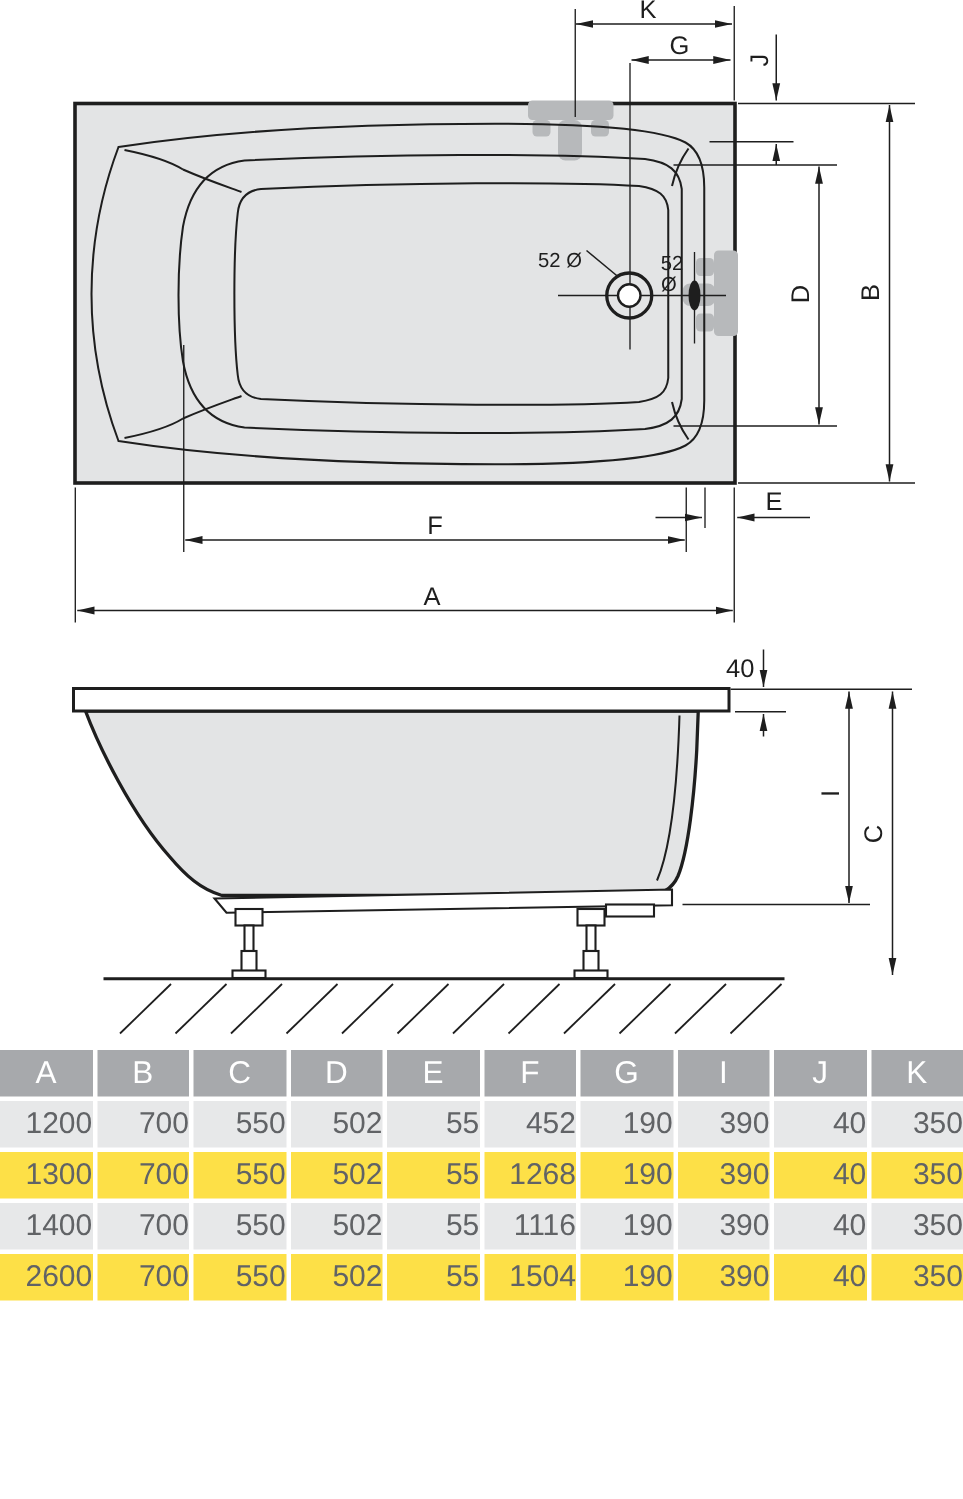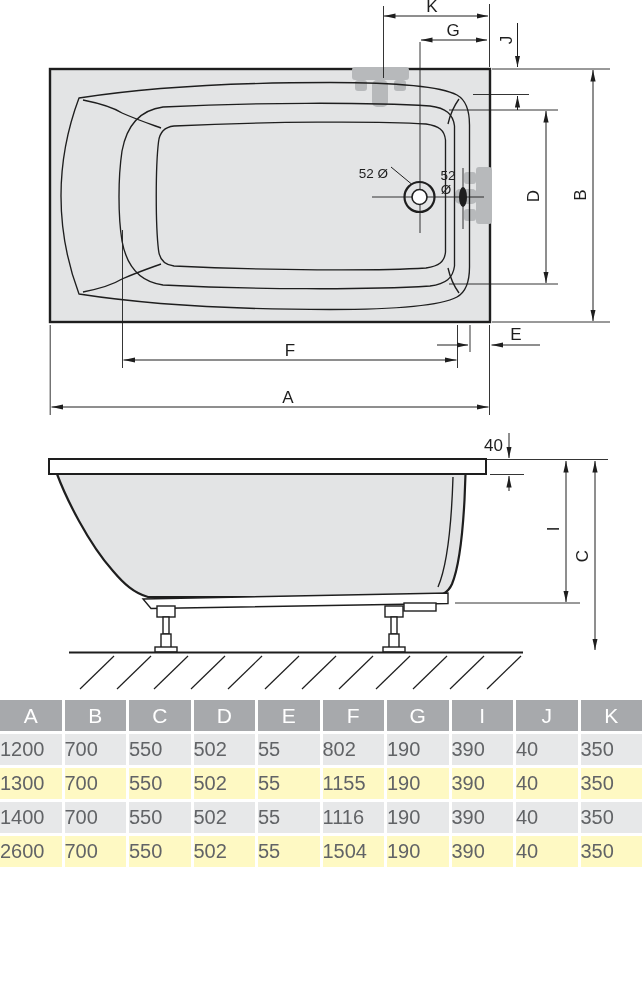--- a/index.html
+++ b/index.html
@@ -16,23 +16,23 @@
   .wh{fill:#ffffff;stroke:#1e1e1e;stroke-width:1.4;}
   .acc{fill:#b7b9bb;}
   .ink{fill:#1e1e1e;}
   text.dim{font:17px "Liberation Sans",sans-serif;fill:#1e1e1e;}
   text.small{font:13.5px "Liberation Sans",sans-serif;fill:#1e1e1e;}
   
   .tbl{position:absolute;top:700px;left:0;width:642px;display:grid;
        grid-template-columns:repeat(10,1fr);gap:3px;}
   .tbl .th{background:#a7a9ac;color:#ffffff;height:31px;line-height:31px;
            text-align:center;font-size:21px;}
-  .tbl .td{height:31px;line-height:31px;text-align:left;font-size:20px;color:#616366;}
+  .tbl .td{height:31px;line-height:31px;text-align:right;font-size:20px;color:#616366;}
   .tbl .lt{background:#e7e8e9;}
-  .tbl .dk{background:#fef9c3;}
+  .tbl .dk{background:#fde047;}
 </style>
 </head>
 <body>
 
 <div class="page">
 
 <svg width="642" height="700" viewBox="0 0 642 700">
   <defs>
     <marker id="arr" viewBox="0 0 12 6" markerWidth="12" markerHeight="6" refX="11.5" refY="3" orient="auto-start-reverse" markerUnits="userSpaceOnUse">
       <path d="M0,0.4 L11.5,3 L0,5.6 Z" fill="#1e1e1e"></path>
@@ -210,32 +210,32 @@
   <div class="th">G</div>
   <div class="th">I</div>
   <div class="th">J</div>
   <div class="th">K</div>
 
   <div class="td lt">1200</div>
   <div class="td lt">700</div>
   <div class="td lt">550</div>
   <div class="td lt">502</div>
   <div class="td lt">55</div>
-  <div class="td lt">802</div>
+  <div class="td lt">452</div>
   <div class="td lt">190</div>
   <div class="td lt">390</div>
   <div class="td lt">40</div>
   <div class="td lt">350</div>
 
   <div class="td dk">1300</div>
   <div class="td dk">700</div>
   <div class="td dk">550</div>
   <div class="td dk">502</div>
   <div class="td dk">55</div>
-  <div class="td dk">1155</div>
+  <div class="td dk">1268</div>
   <div class="td dk">190</div>
   <div class="td dk">390</div>
   <div class="td dk">40</div>
   <div class="td dk">350</div>
 
   <div class="td lt">1400</div>
   <div class="td lt">700</div>
   <div class="td lt">550</div>
   <div class="td lt">502</div>
   <div class="td lt">55</div>

